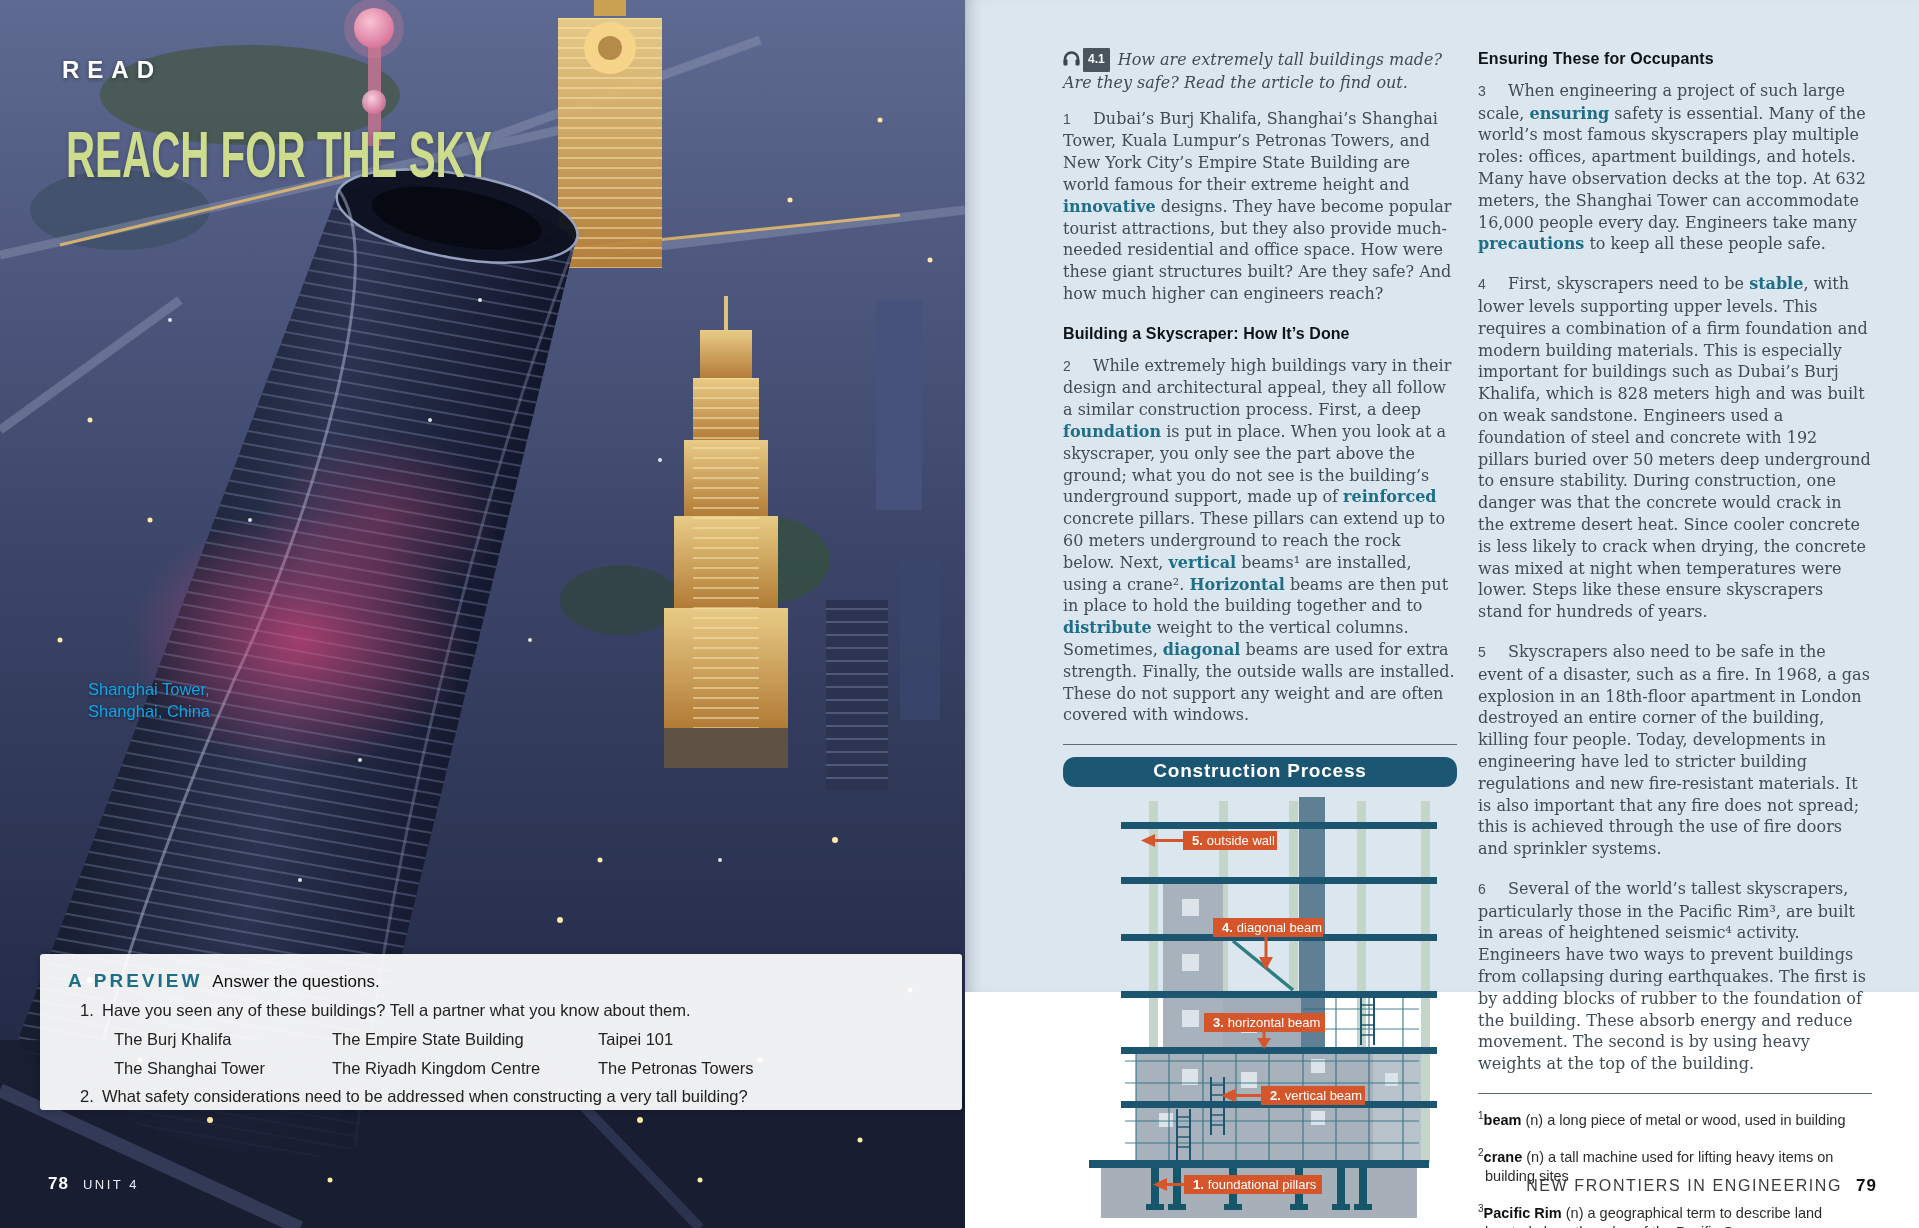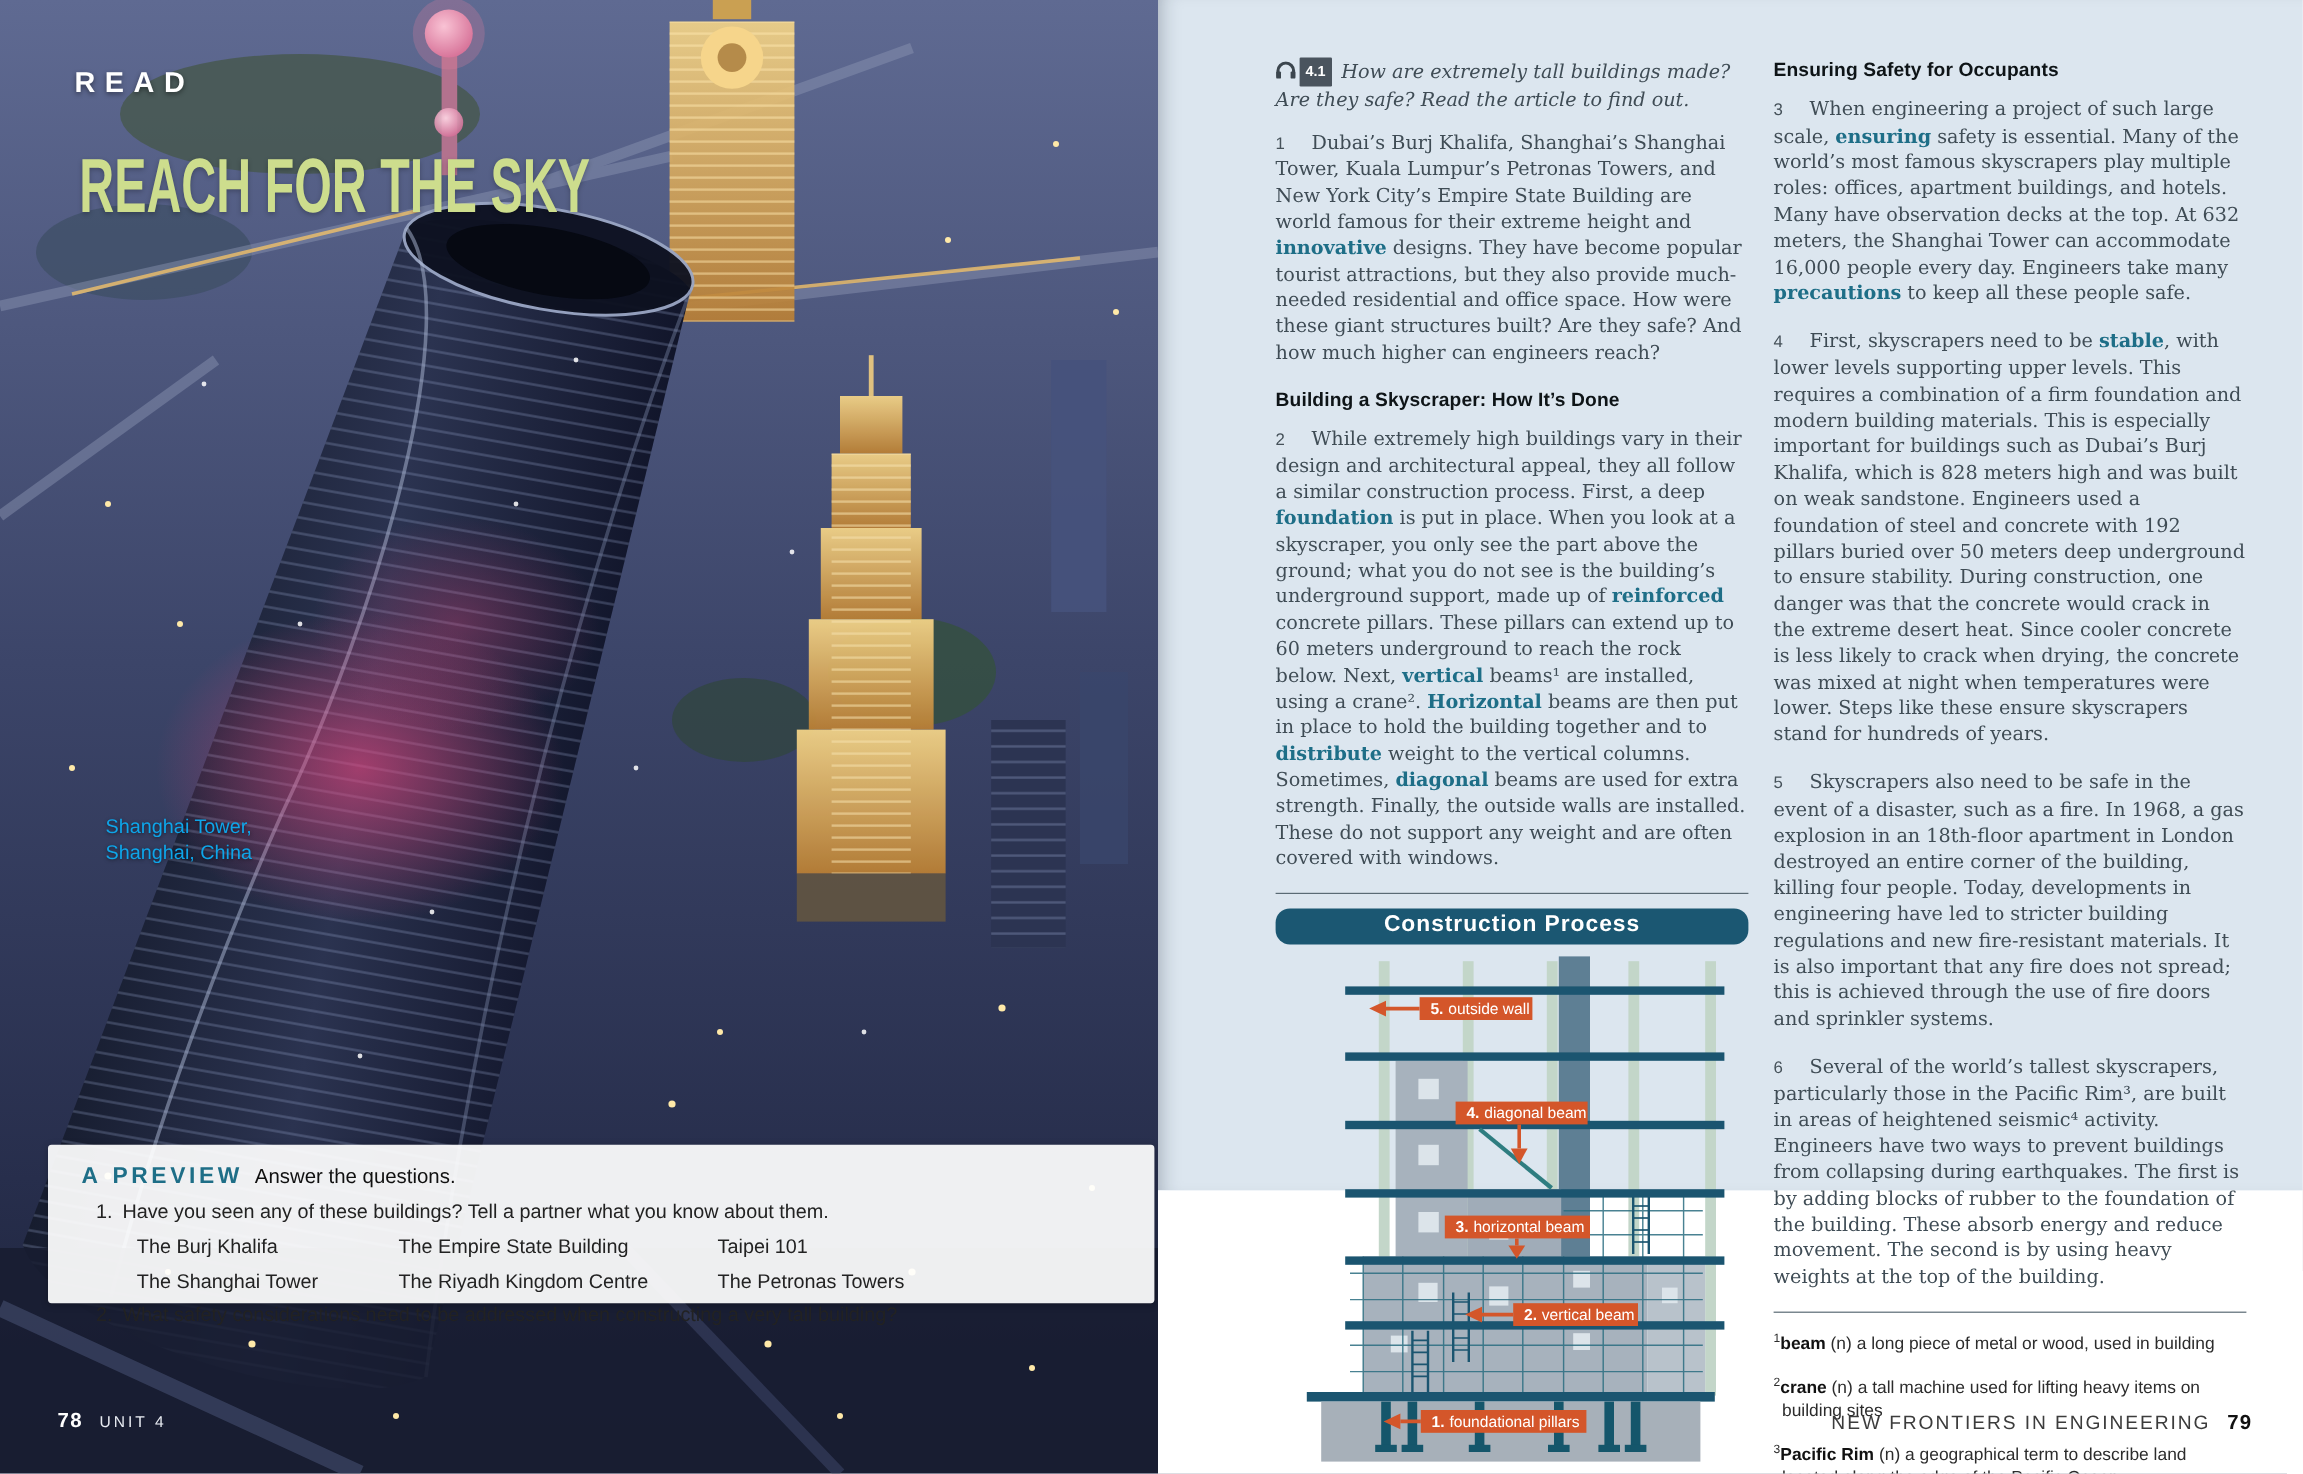--- a/index.html
+++ b/index.html
@@ -12,21 +12,21 @@
   #photo-svg { position:absolute; left:0; top:0; width:965px; height:1228px; display:block; }
 
   .kicker { position:absolute; left:62px; top:56px; color:#fff; font-size:24px; font-weight:bold;
             letter-spacing:8px; text-shadow:0 1px 4px rgba(0,0,0,.45); }
   .big-title { position:absolute; left:66px; top:118px; color:#cddd8d; font-size:64px; font-weight:bold;
                letter-spacing:0px; white-space:nowrap; transform:scaleX(.63); transform-origin:left top;
                transform-box:fill-box; text-shadow:0 1px 6px rgba(0,0,0,.25); font-family:"Liberation Sans",sans-serif; }
   .photo-caption { position:absolute; left:88px; top:678px; color:#0ea5e9; font-size:16.5px; line-height:22px;
                    text-shadow:0 1px 3px rgba(0,0,0,.5); }
 
-  .preview-box { position:absolute; left:40px; top:954px; width:922px; height:132px;
+  .preview-box { position:absolute; left:40px; top:954px; width:922px; height:156px;
                  background:rgba(255,255,255,.93); border-radius:3px; box-shadow:0 1px 6px rgba(0,0,0,.25);
                  padding:16px 26px 0 28px; color:#1d1d1d; }
   .preview-head { font-size:18px; }
   .preview-head .pv-a { color:#1e6e87; font-weight:bold; font-size:19px; letter-spacing:2px; }
   .preview-head .pv-word { color:#1e6e87; font-weight:bold; font-size:19px; letter-spacing:3px; margin-left:10px; }
   .preview-head .pv-instr { margin-left:10px; font-size:17px; color:#101010; }
   .pv-row { display:flex; margin-top:9px; font-size:16.5px; color:#222; }
   .pv-num { width:34px; text-align:left; padding-left:12px; flex:0 0 34px; }
   .pv-grid { display:grid; grid-template-columns:218px 266px auto; row-gap:10px; margin:10px 0 0 46px;
              font-size:16.5px; color:#222; }
@@ -407,21 +407,21 @@
             <line x1="104" y1="393.5" x2="121" y2="393.5" stroke="#d4562a" stroke-width="3"></line>
             <polygon points="104,387 90,393.5 104,400" fill="#d4562a"></polygon>
             <rect x="121" y="384" width="138" height="19" fill="#d4562a"></rect>
             <text x="130" y="398"><tspan font-weight="bold">1.</tspan><tspan dx="4">foundational pillars</tspan></text>
           </g>
         </g>
       </svg>
     </div>
 
     <div class="col" id="col2">
-      <h4 class="subhead">Ensuring Safety for Occupants</h4>
+      <h4 class="subhead">Ensuring These for Occupants</h4>
 
       <p><span class="pnum">3</span><span>When engineering a project of such large scale, <b class="vocab">ensuring</b> safety is essential. Many of the world’s most famous skyscrapers play multiple roles: offices, apartment buildings, and hotels. Many have observation decks at the top. At 632 meters, the Shanghai Tower can accommodate 16,000 people every day. Engineers take many <b class="vocab">precautions</b> to keep all these people safe.</span></p>
 
       <p><span class="pnum">4</span><span>First, skyscrapers need to be <b class="vocab">stable</b>, with lower levels supporting upper levels. This requires a combination of a firm foundation and modern building materials. This is especially important for buildings such as Dubai’s Burj Khalifa, which is 828 meters high and was built on weak sandstone. Engineers used a foundation of steel and concrete with 192 pillars buried over 50 meters deep underground to ensure stability. During construction, one danger was that the concrete would crack in the extreme desert heat. Since cooler concrete is less likely to crack when drying, the concrete was mixed at night when temperatures were lower. Steps like these ensure skyscrapers stand for hundreds of years.</span></p>
 
       <p><span class="pnum">5</span><span>Skyscrapers also need to be safe in the event of a disaster, such as a fire. In 1968, a gas explosion in an 18th-floor apartment in London destroyed an entire corner of the building, killing four people. Today, developments in engineering have led to stricter building regulations and new fire-resistant materials. It is also important that any fire does not spread; this is achieved through the use of fire doors and sprinkler systems.</span></p>
 
       <p><span class="pnum">6</span><span>Several of the world’s tallest skyscrapers, particularly those in the Pacific Rim³, are built in areas of heightened seismic⁴ activity. Engineers have two ways to prevent buildings from collapsing during earthquakes. The first is by adding blocks of rubber to the foundation of the building. These absorb energy and reduce movement. The second is by using heavy weights at the top of the building.</span></p>
 
       <hr class="rule">

